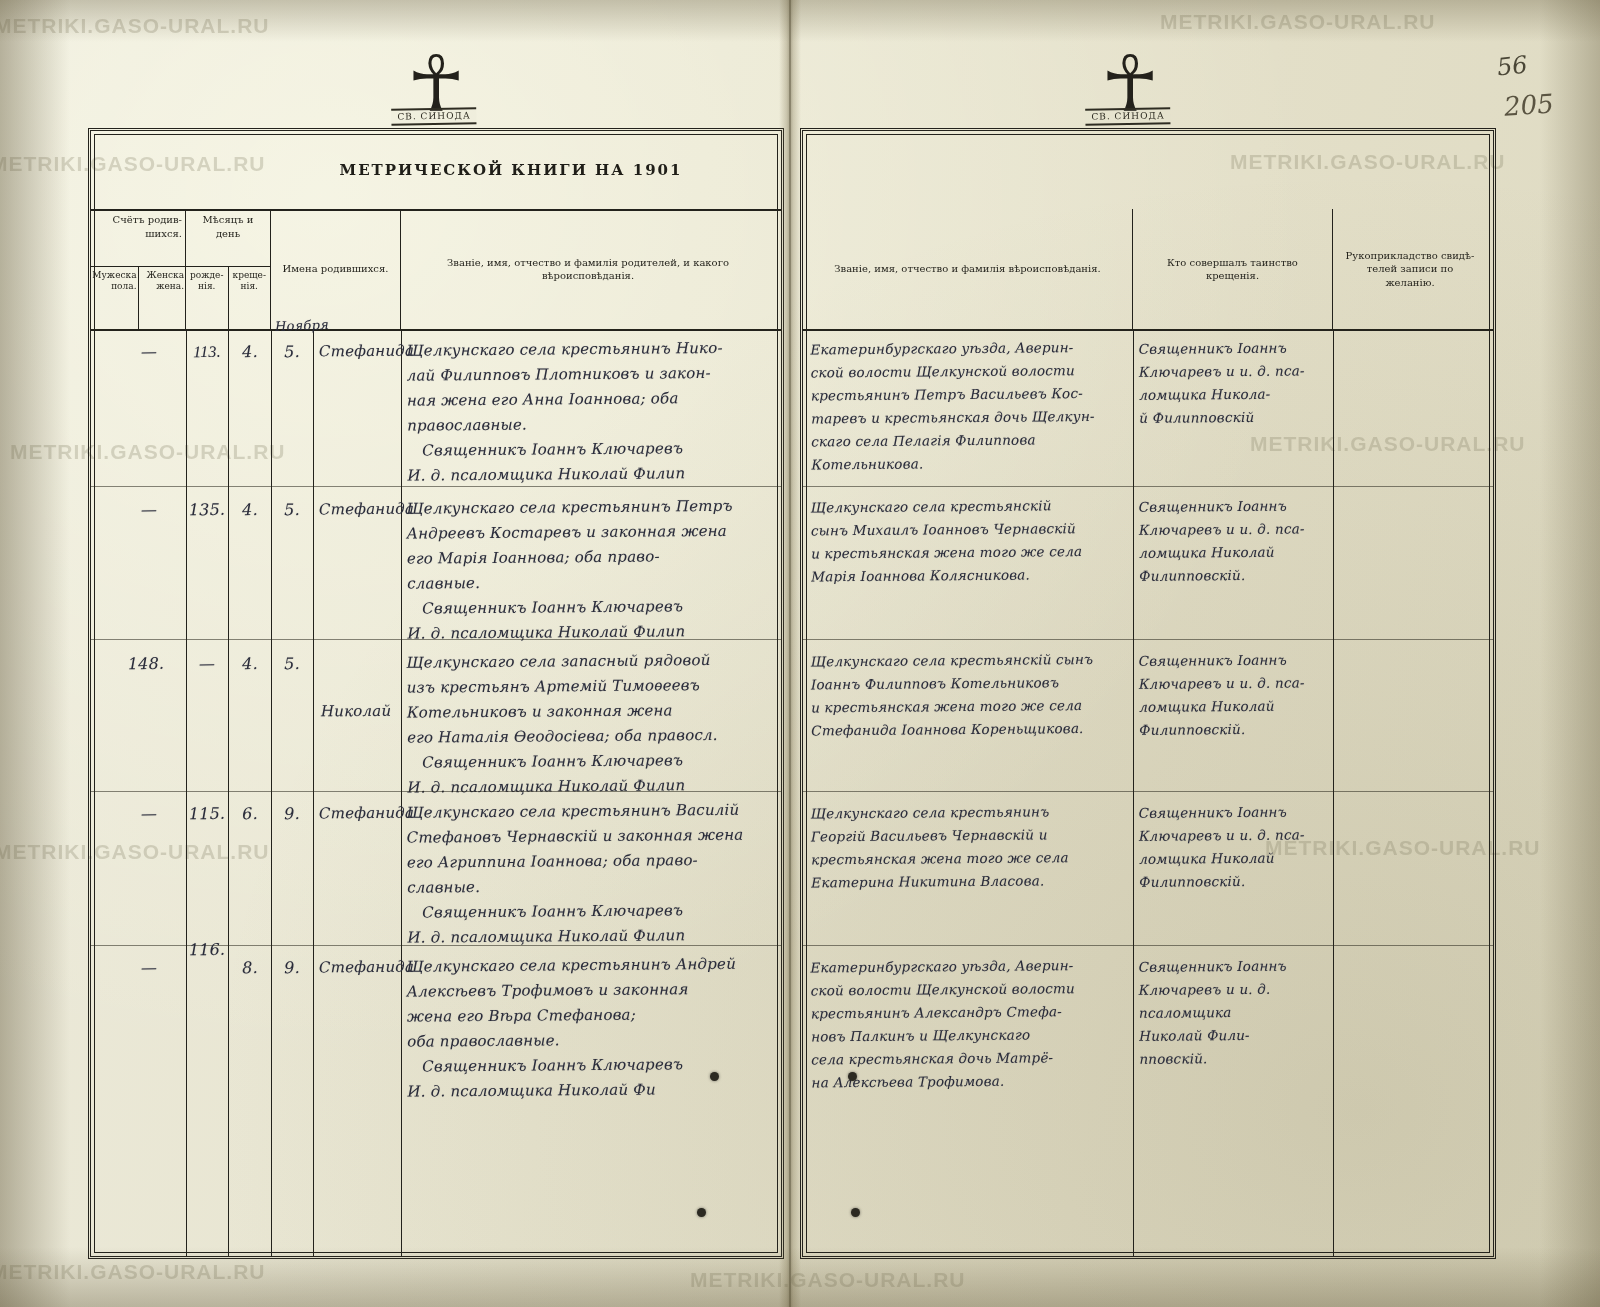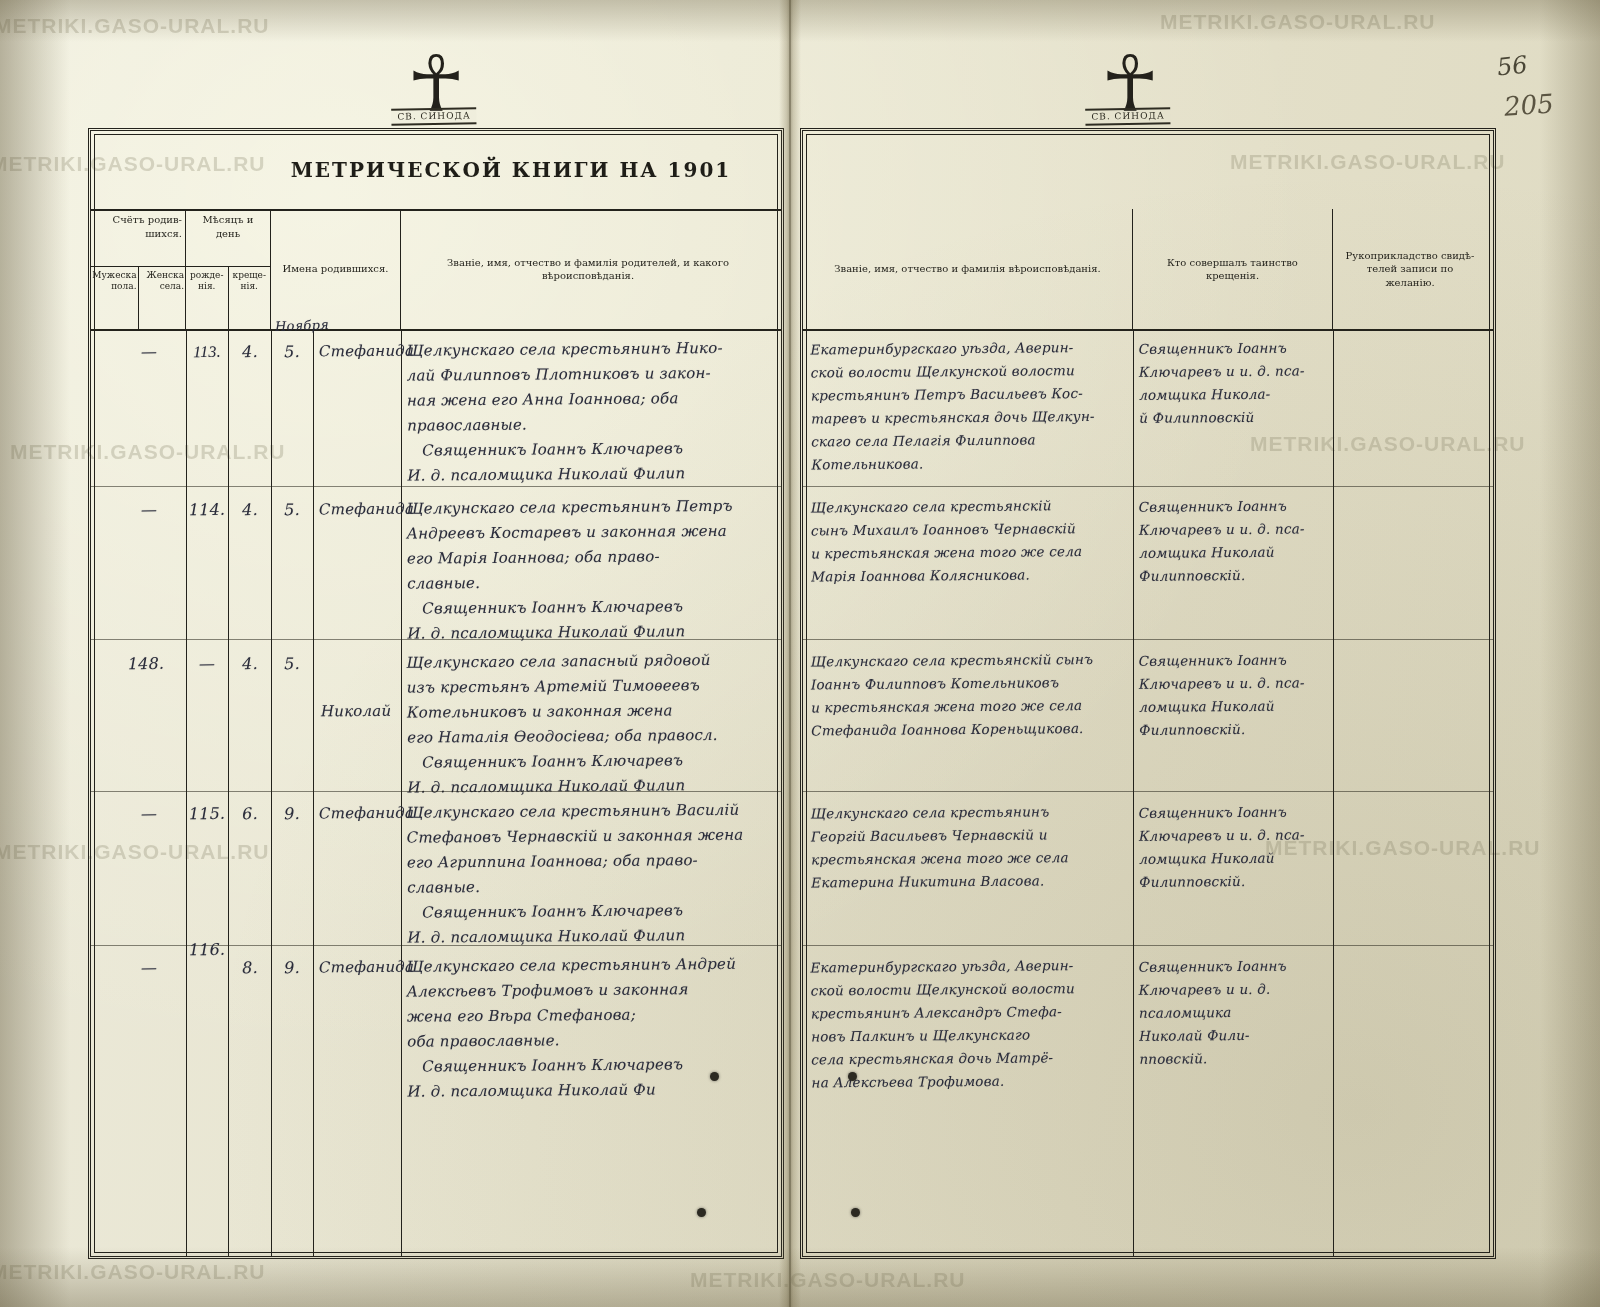--- a/index.html
+++ b/index.html
@@ -116,21 +116,21 @@
     height: 78px;
     display: flex;
     align-items: center;
     border-bottom: 2px solid #23221c;
   }
   .title-text {
     width: 100%;
     text-align: center;
     font-family: "DejaVu Serif", serif;
     font-weight: bold;
-    font-size: 20px;
+    font-size: 15px;
     letter-spacing: 2px;
     color: #1f1e18;
     white-space: nowrap;
   }
   #sheet-left .title-text { padding-left: 150px; }
   #sheet-right .title-text { padding-left: 8px; font-size: 19px; }
 
   .head-row {
     position: absolute;
     left: 0; right: 0;
@@ -291,21 +291,21 @@
     </div>
 
     <div class="head-row">
       <div class="col" style="left:0; width:95px;text-align:right;">
         <div>Счётъ родив-
 шихся.</div>
         <div class="sub">
           <div>Мужеска
 пола.</div>
           <div>Женска
-села.</div>
+жена.</div>
         </div>
       </div>
       <div class="col" style="left:95px; width:85px;">
         <div>Мѣсяцъ
 и день</div>
         <div class="sub">
           <div>рожде-
 нія.</div>
           <div>креще-
 нія.</div>
@@ -338,21 +338,21 @@
       <div class="hw" style="left:316px; top:8px; width:372px;">Щелкунскаго села крестьянинъ Нико-
 лай Филипповъ Плотниковъ и закон-
 ная жена его Анна Іоаннова; оба
 православные.
    Священникъ Іоаннъ Ключаревъ
 И. д. псаломщика Николай Филип</div>
 
       <div class="hrule" style="top:157px;"></div>
 
       <div class="hw num" style="left:22px; top:168px; width:72px;">—</div>
-      <div class="hw num" style="left:96px; top:168px; width:40px;">114.</div>
+      <div class="hw num" style="left:96px; top:168px; width:40px;">135.</div>
       <div class="hw num" style="left:139px; top:168px; width:40px;">4.</div>
       <div class="hw num" style="left:182px; top:168px; width:38px;">5.</div>
       <div class="hw name" style="left:228px; top:168px; width:86px;">Стефанида</div>
       <div class="hw" style="left:316px; top:166px; width:372px;">Щелкунскаго села крестьянинъ Петръ
 Андреевъ Костаревъ и законная жена
 его Марія Іоаннова; оба право-
 славные.
    Священникъ Іоаннъ Ключаревъ
 И. д. псаломщика Николай Филип</div>
 

